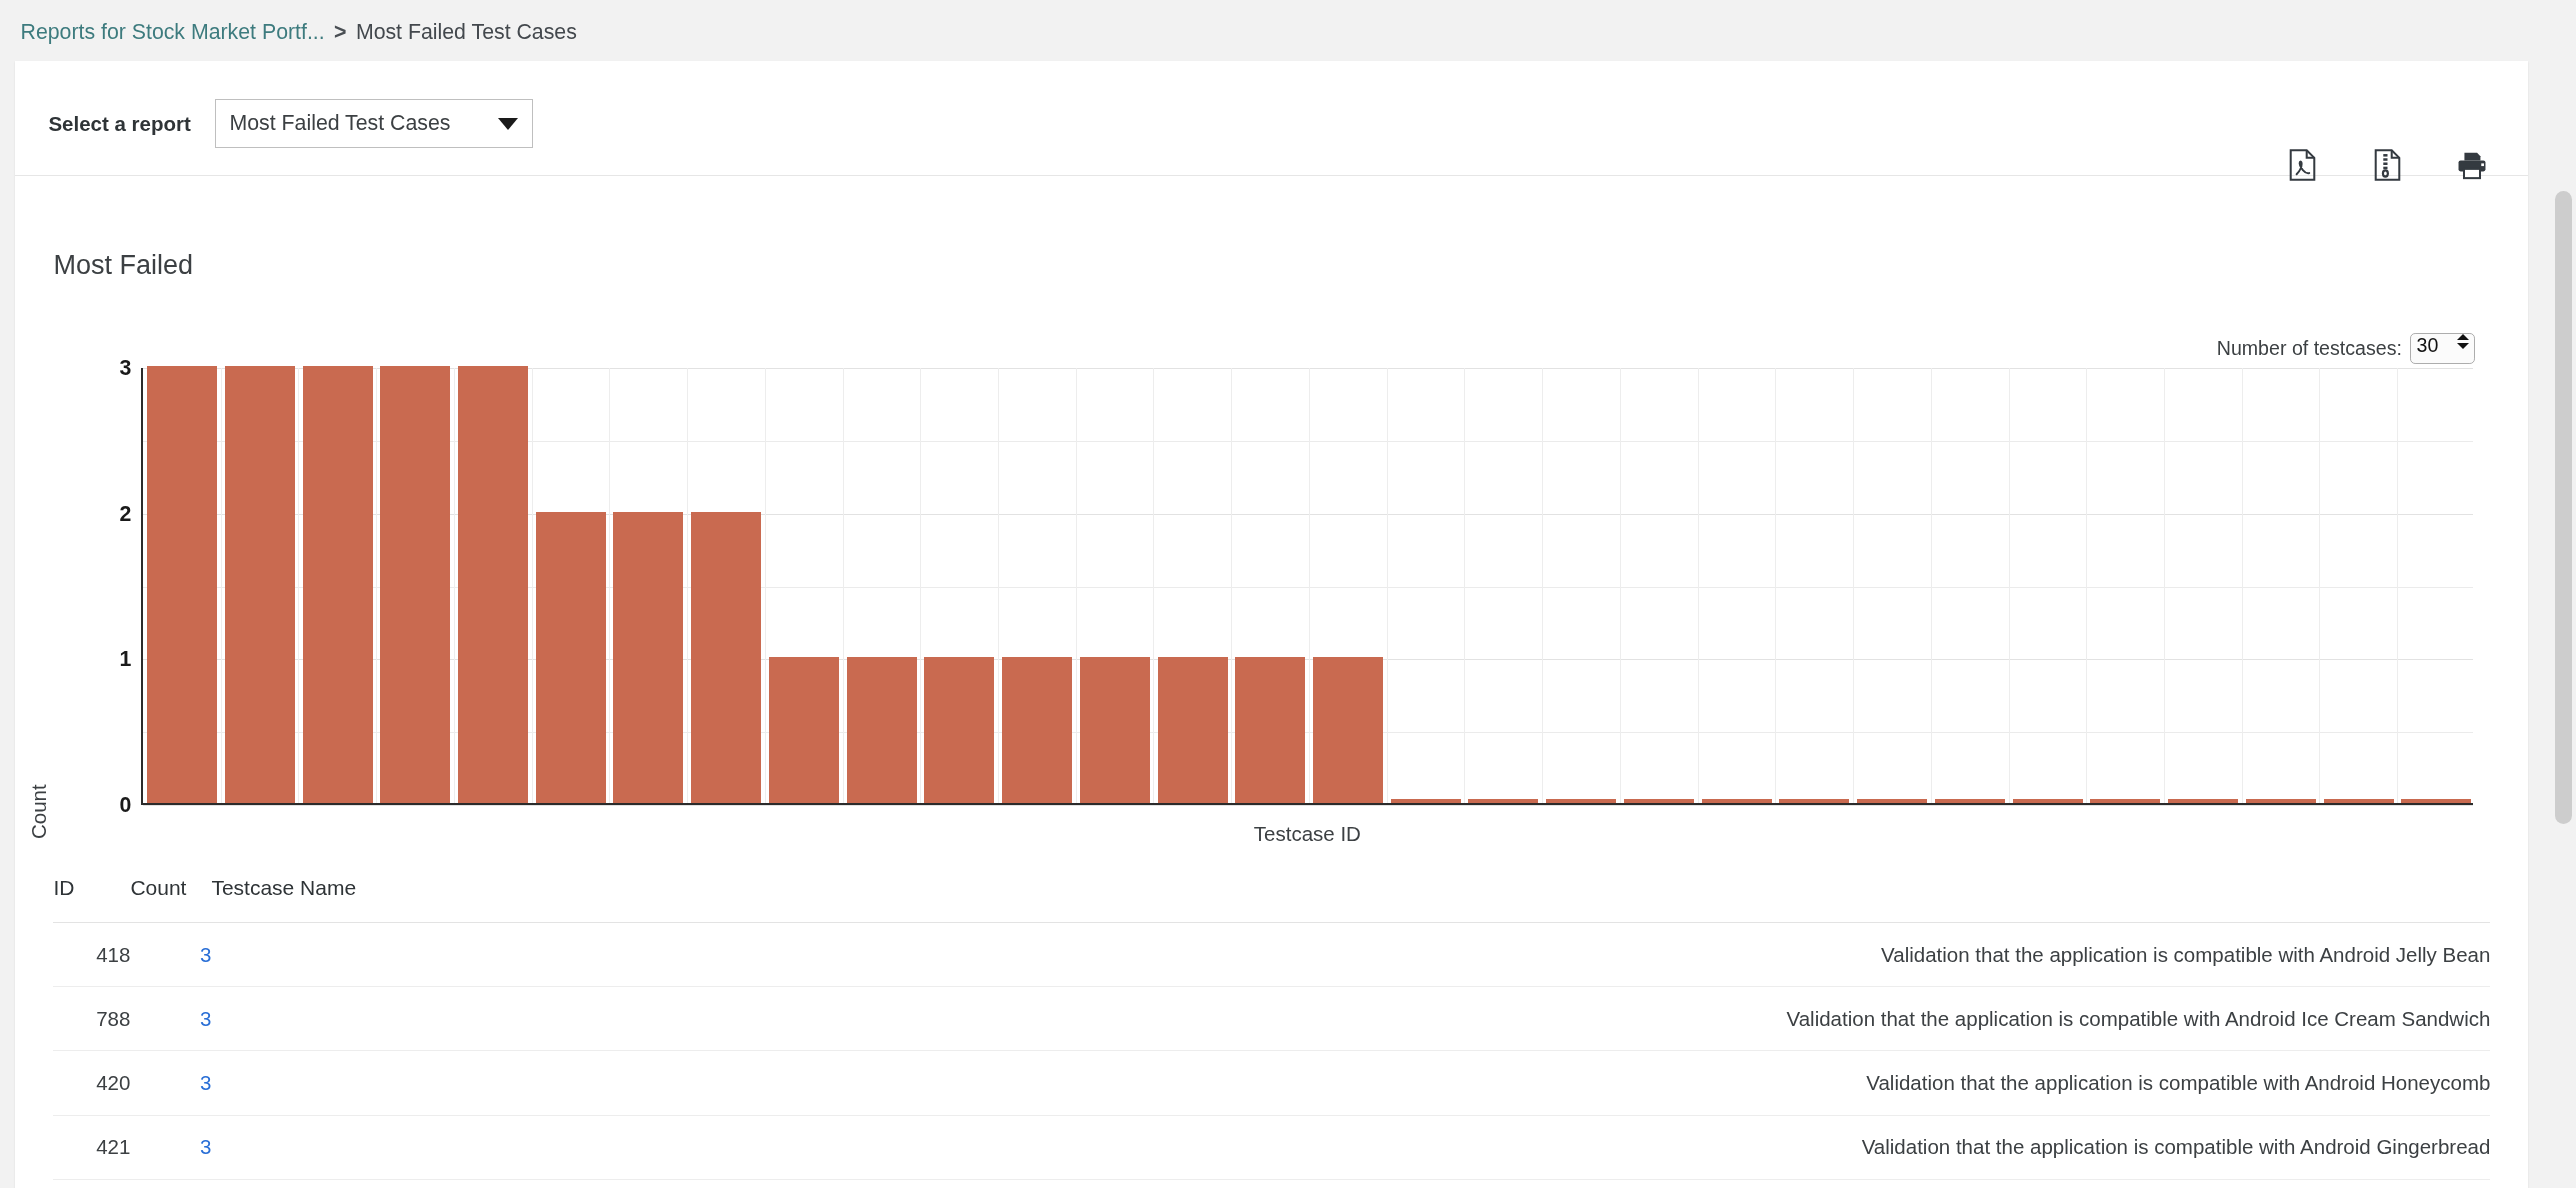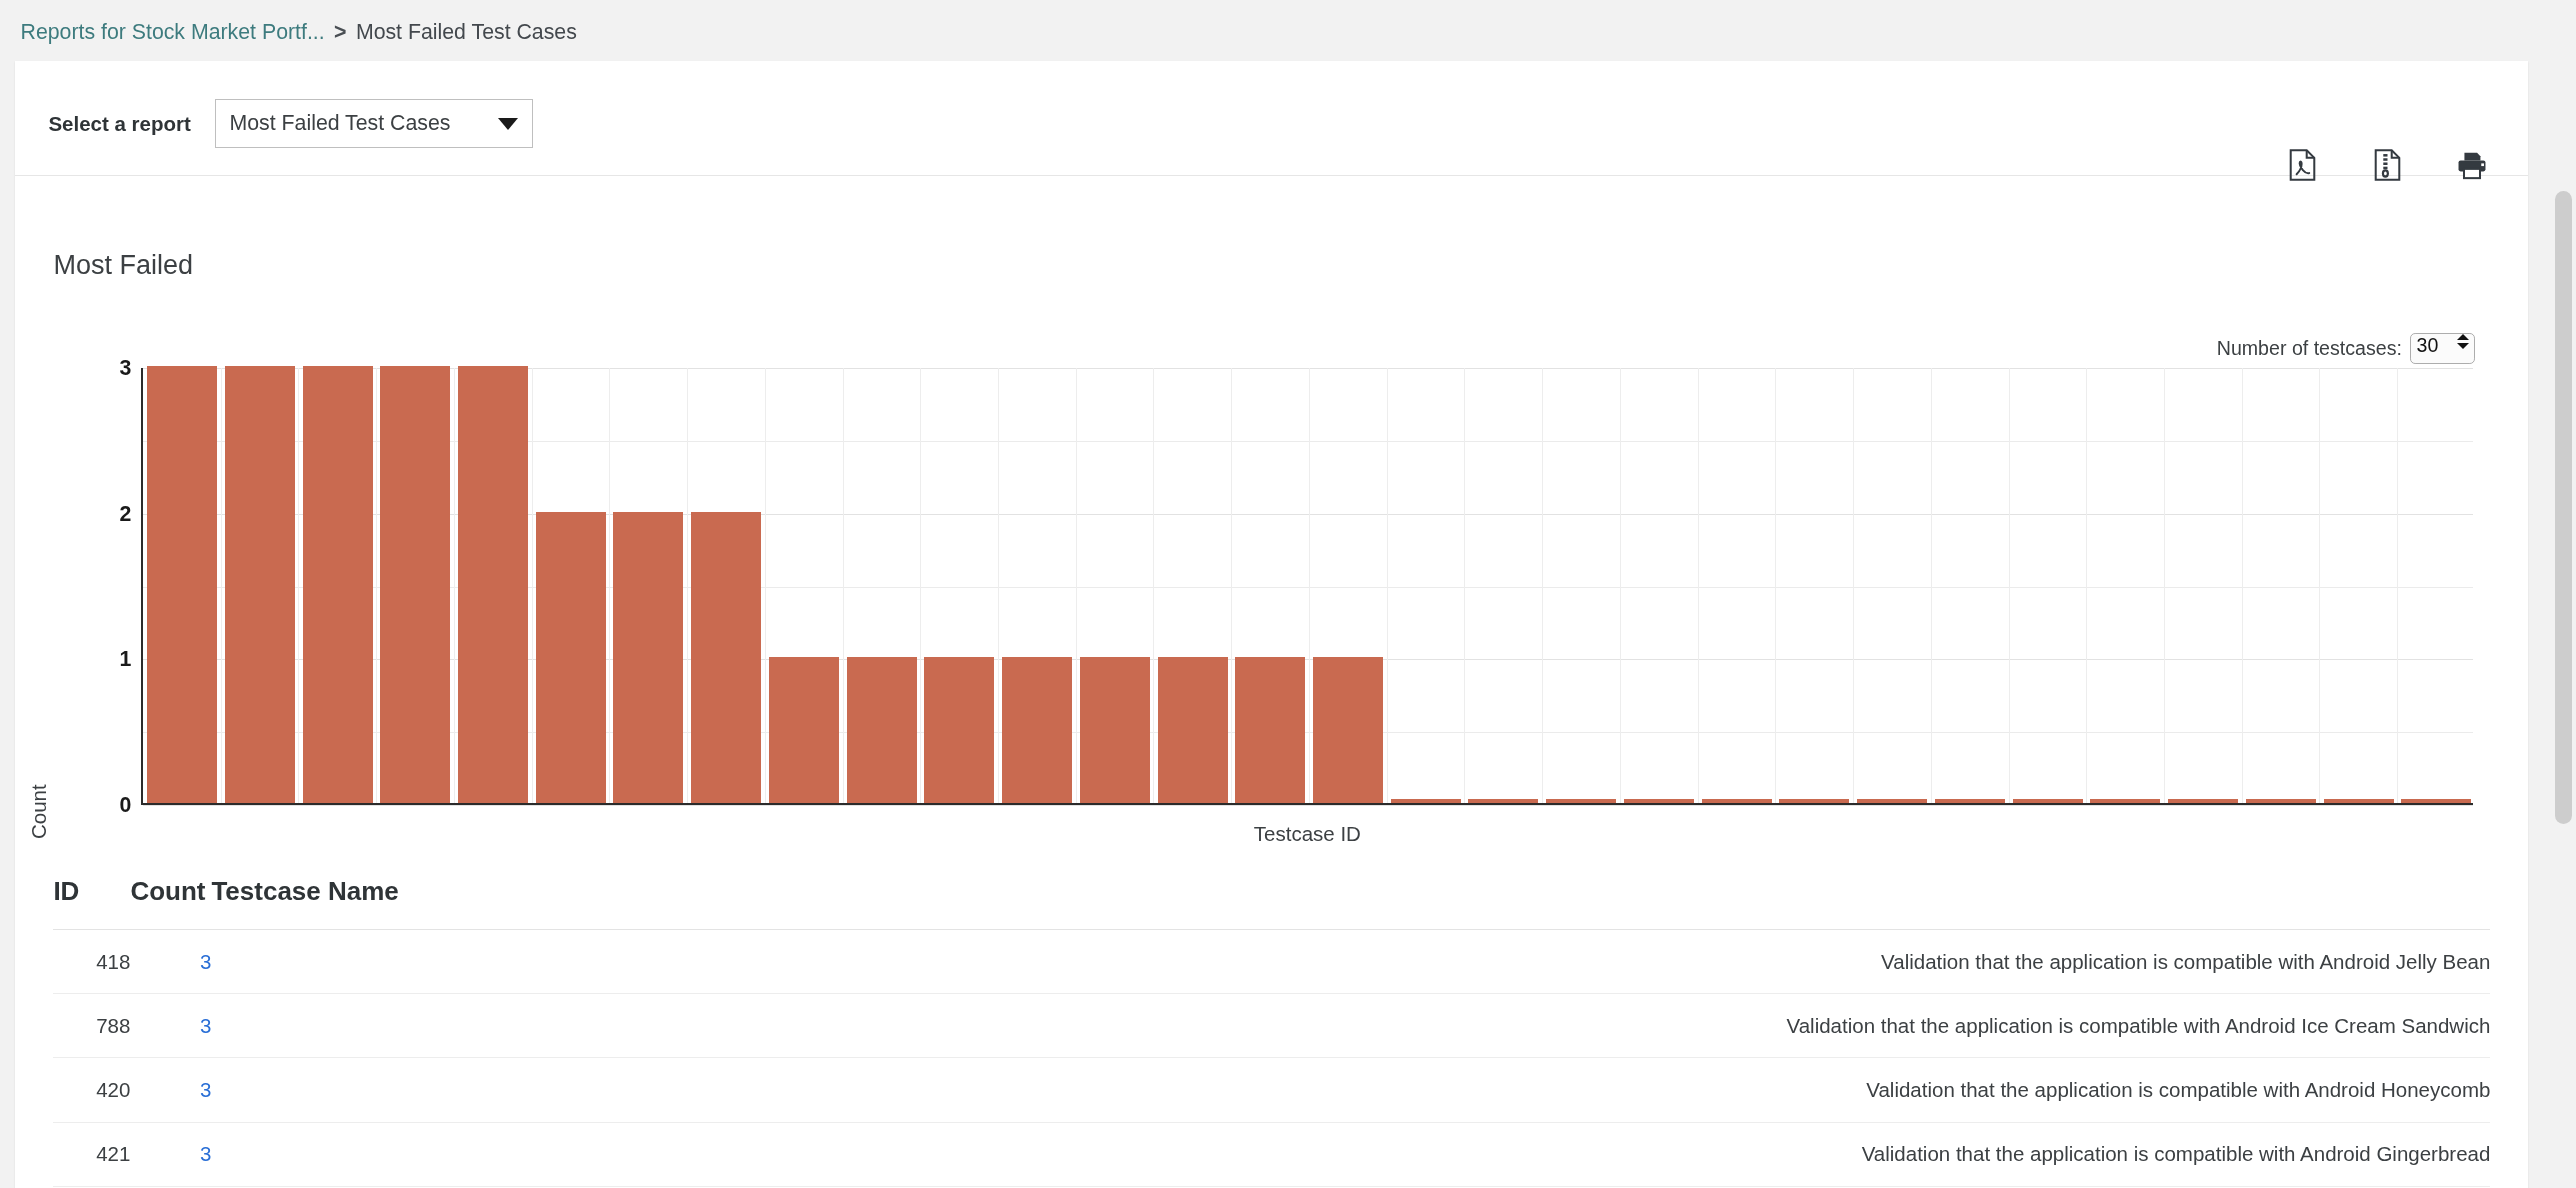--- a/index.html
+++ b/index.html
@@ -241,22 +241,22 @@
   
   #data-table {
     position: absolute;
     left: 38px;
     top: 815px;
     width: 2437px;
     border-collapse: collapse;
   }
   #data-table th {
     text-align: left;
-    font-size: 26px;
-    font-weight: bold;
+    font-size: 21px;
+    font-weight: normal;
     color: #2f3437;
     padding: 0 0 22px 0;
     border-bottom: 0.9px solid #e3e3e3;
   }
   #data-table td {
     font-size: 20.5px;
     color: #3c4043;
     padding: 19.6px 0 19.6px 0;
     border-bottom: 0.9px solid #ededed;
     text-align: right;

